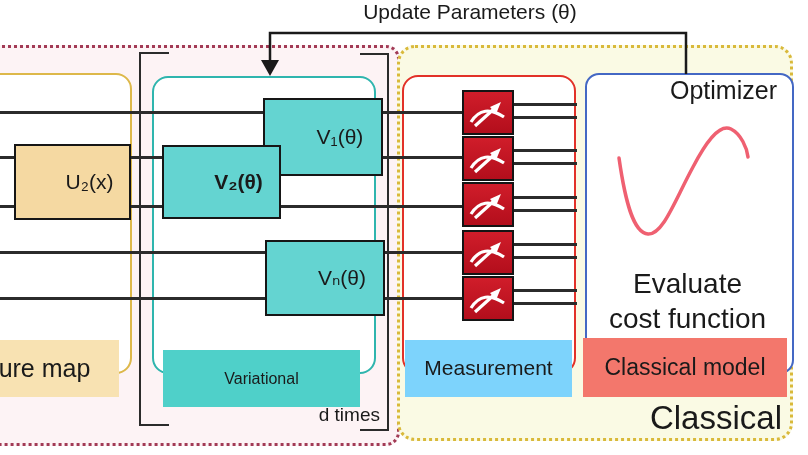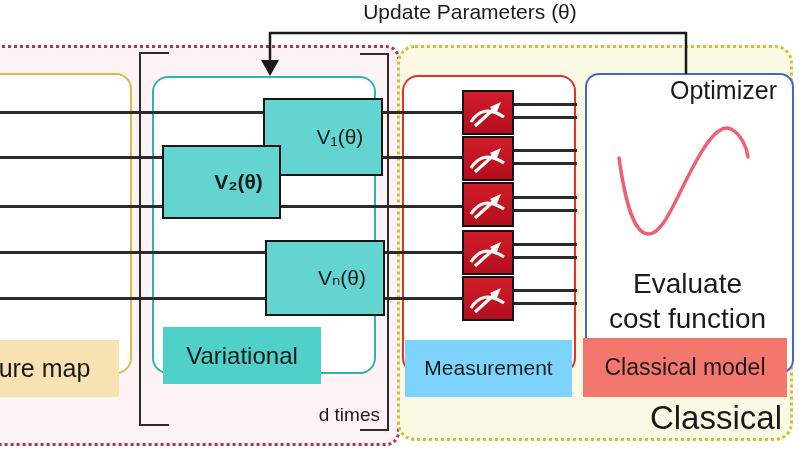--- a/index.html
+++ b/index.html
@@ -26,21 +26,21 @@
   .gate{display:flex;align-items:center;justify-content:center;border:2px solid #161616;
     font-size:21px;z-index:4;padding-left:34px;}
   #gate-u2{left:14px;top:144px;width:79px;height:72px;background:#f5d9a2;}
   #gate-v1{left:263px;top:98px;width:82px;height:74px;background:#64d4d1;}
   #gate-v2{left:162px;top:145px;width:81px;height:70px;background:#64d4d1;font-weight:bold;}
   #gate-vn{left:265px;top:240px;width:82px;height:72px;background:#64d4d1;}
   
   .seclabel{display:flex;flex-direction:column;align-items:center;justify-content:center;
     text-align:center;z-index:5;line-height:1.25;}
   #feature-map-label{left:-30px;top:340px;width:149px;height:57px;background:#f8e2b2;font-size:25px;}
-  #vqc-label{left:163px;top:327px;width:158px;height:57px;background:#4fd0c9;font-size:24px;}
+  #vqc-label{left:163px;top:350px;width:197px;height:57px;background:#4fd0c9;font-size:16px;}
   #measurement-label{left:405px;top:340px;width:167px;height:57px;background:#7dd3fc;font-size:21px;}
   #classical-model-label{left:583px;top:338px;width:204px;height:59px;background:#f3776c;font-size:23px;}
   
   .gauge{left:462px;width:48px;height:41px;background:linear-gradient(180deg,#d01d2a,#b30e1c);
     border:2.5px solid #141414;z-index:4;display:flex;align-items:center;justify-content:center;}
   
   #bracket-left{left:139px;top:52px;width:28px;height:370px;border-left:2.5px solid #2b2b2b;
     border-top:2.5px solid #2b2b2b;border-bottom:2.5px solid #2b2b2b;z-index:6;}
   #bracket-right{left:360px;top:53px;width:27px;height:374px;border-right:2.5px solid #2b2b2b;
     border-top:2.5px solid #2b2b2b;border-bottom:2.5px solid #2b2b2b;z-index:6;}
@@ -76,20 +76,23 @@
   <div class="abs cwire" style="top:116px"></div>
   <div class="abs cwire" style="top:149px"></div>
   <div class="abs cwire" style="top:162px"></div>
   <div class="abs cwire" style="top:196px"></div>
   <div class="abs cwire" style="top:209px"></div>
   <div class="abs cwire" style="top:243px"></div>
   <div class="abs cwire" style="top:256px"></div>
   <div class="abs cwire" style="top:289px"></div>
   <div class="abs cwire" style="top:302px"></div>
 
+  <div class="abs gate" id="gate-u2">
+    <span>U₂(x)</span>
+  </div>
   <div class="abs gate" id="gate-v1">
     <span>V₁(θ)</span>
   </div>
   <div class="abs gate" id="gate-v2">
     <span>V₂(θ)</span>
   </div>
   <div class="abs gate" id="gate-vn">
     <span>Vₙ(θ)</span>
   </div>
 

